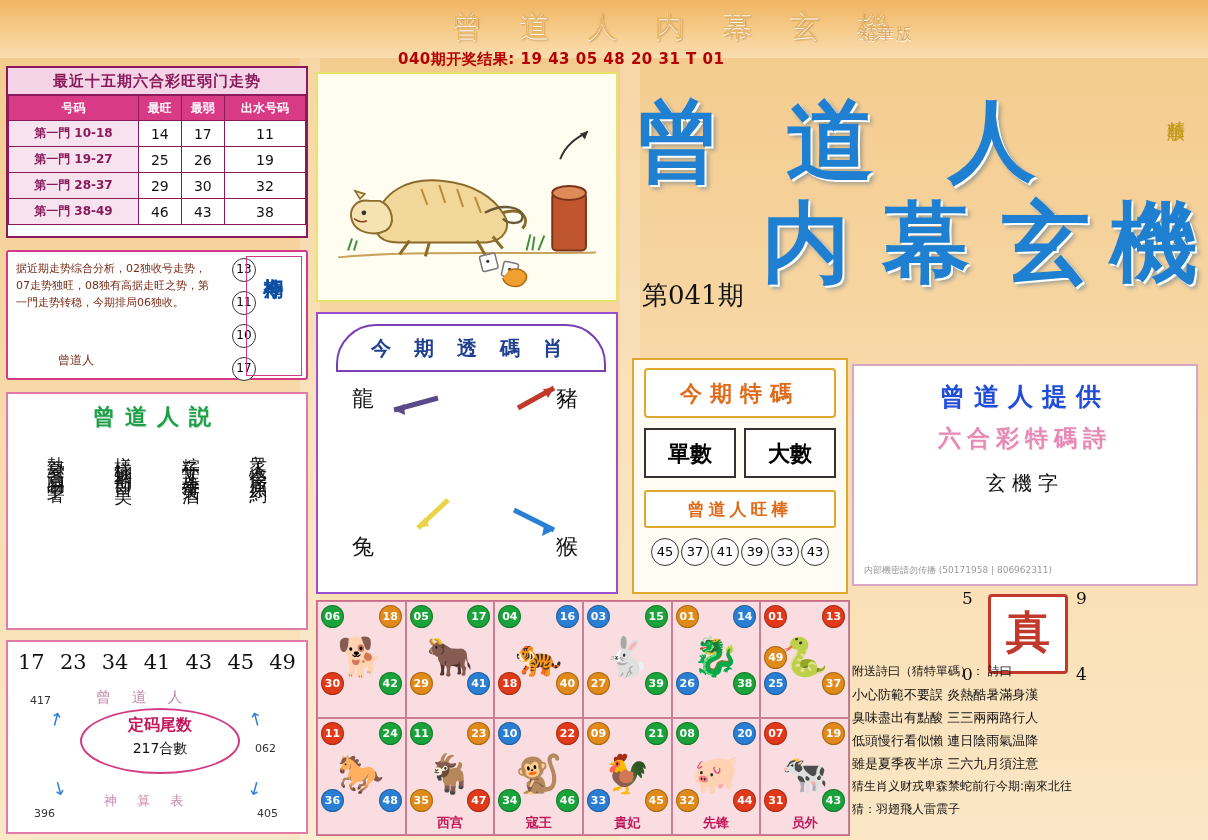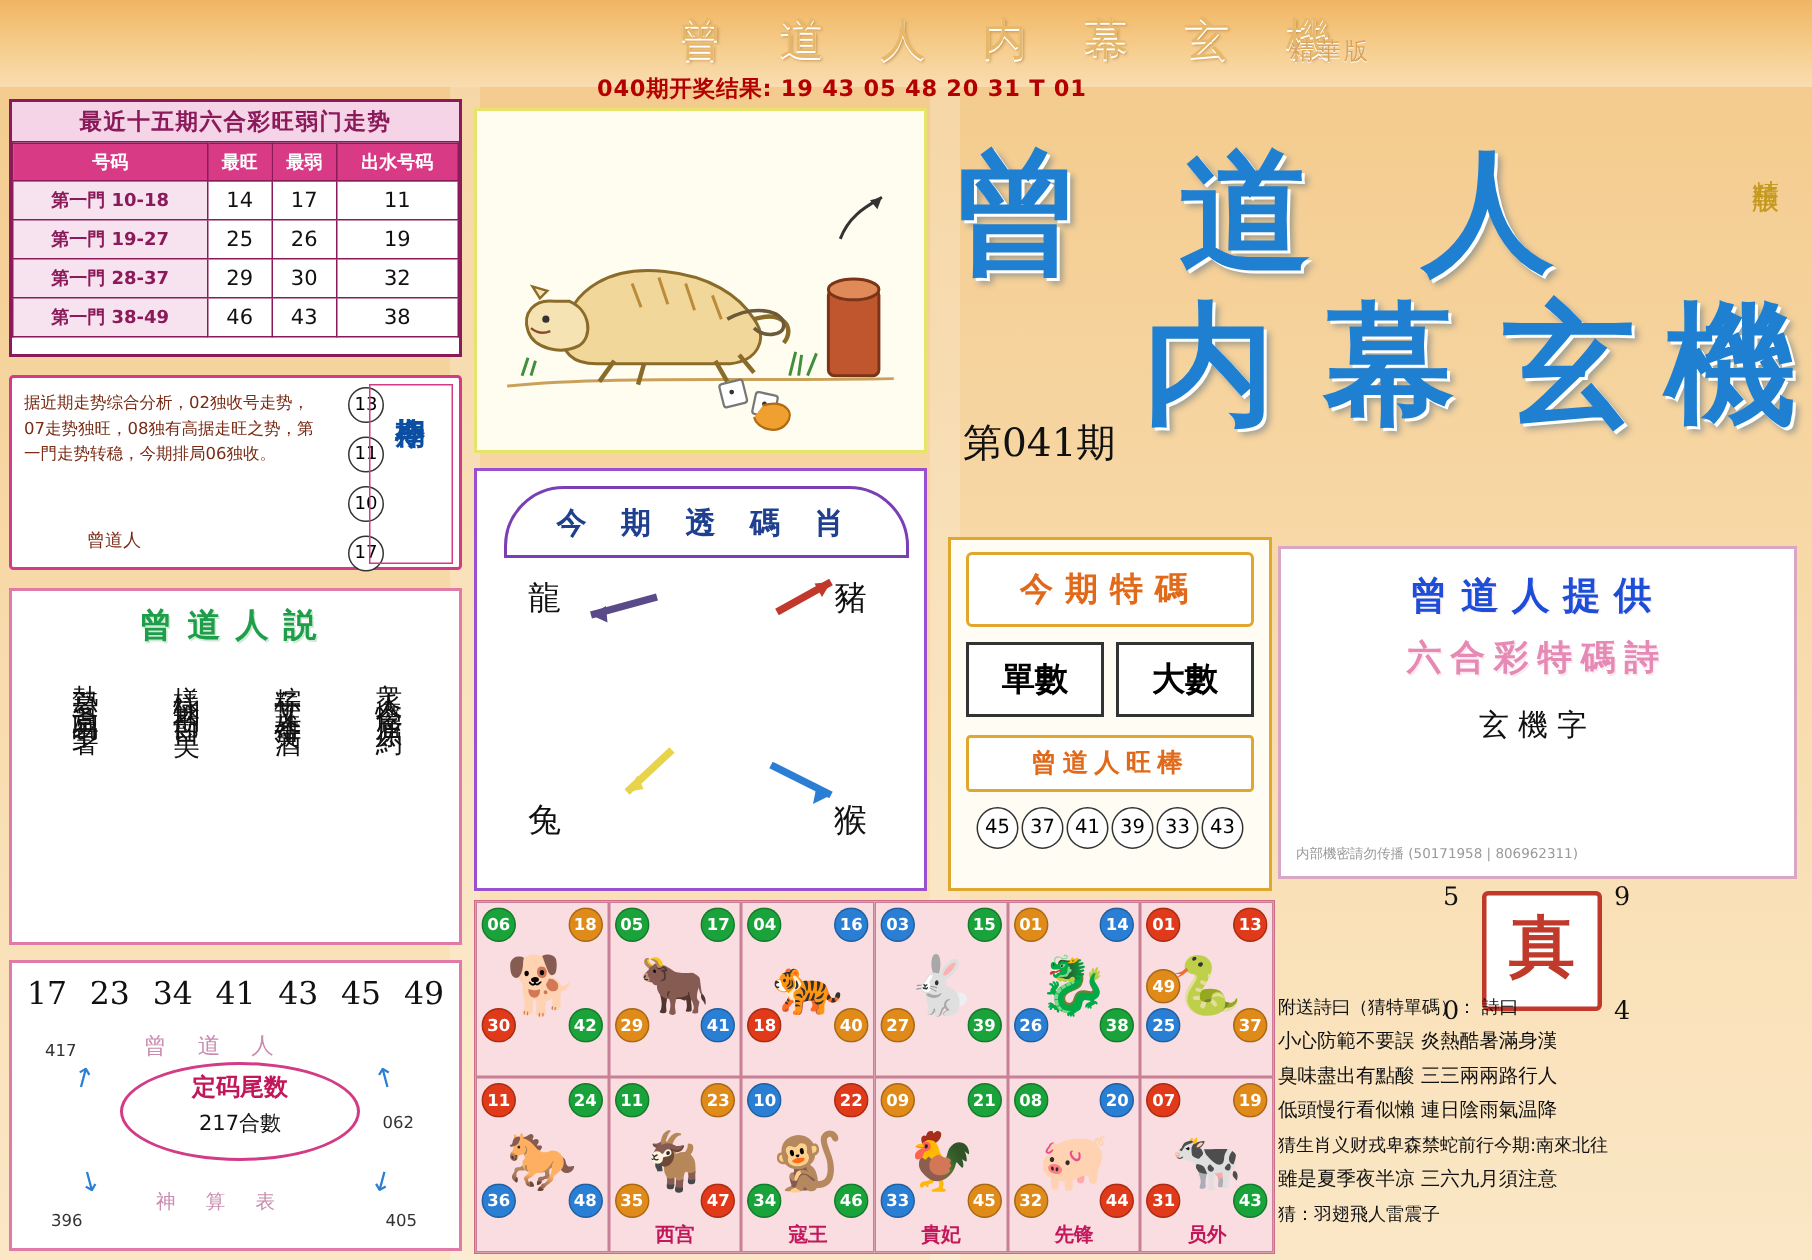--- a/index.html
+++ b/index.html
@@ -581,16 +581,16 @@
   <div class="corner-num" style="left:110px;bottom:-4px;">0</div>
   <div class="corner-num" style="left:224px;bottom:-4px;">4</div>
   <div class="seal">真</div>
 </div>
 
 <div class="panel poem">
   <div class="ln lead">附送詩曰（猜特單碼）：          詩曰</div>
   <div class="ln">小心防範不要誤    炎熱酷暑滿身漢</div>
   <div class="ln">臭味盡出有點酸    三三兩兩路行人</div>
   <div class="ln">低頭慢行看似懶    連日陰雨氣温降</div>
+  <div class="ln">雖是夏季夜半凉    三六九月須注意</div>
   <div class="ln lead">猜生肖义财戎卑森禁蛇前行今期:南來北往</div>
-  <div class="ln">雖是夏季夜半凉    三六九月須注意</div>
   <div class="ln lead">猜：羽翅飛人雷震子</div>
 </div>
 
 </body></html>

